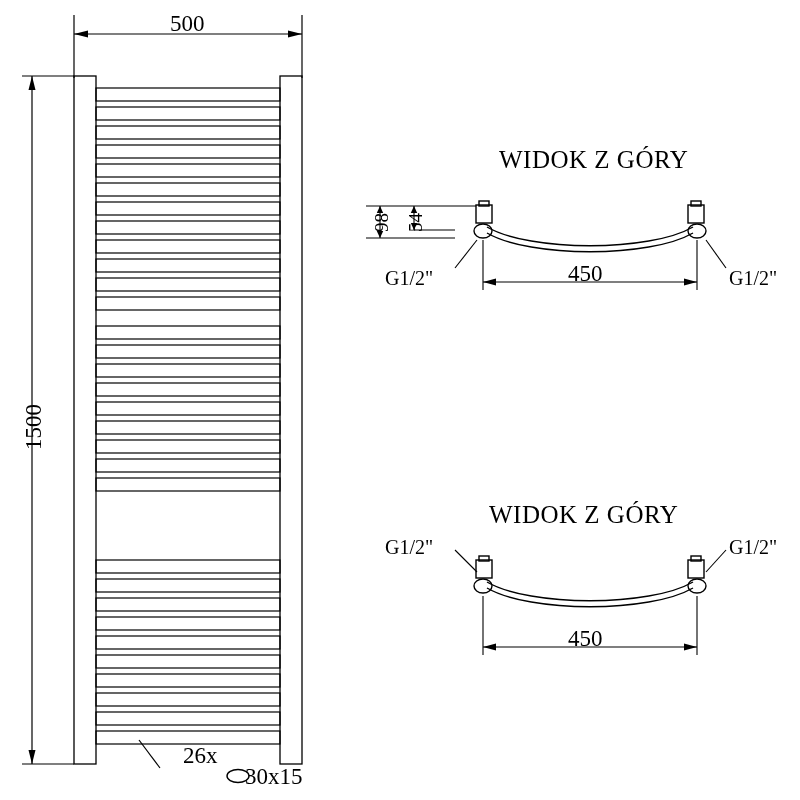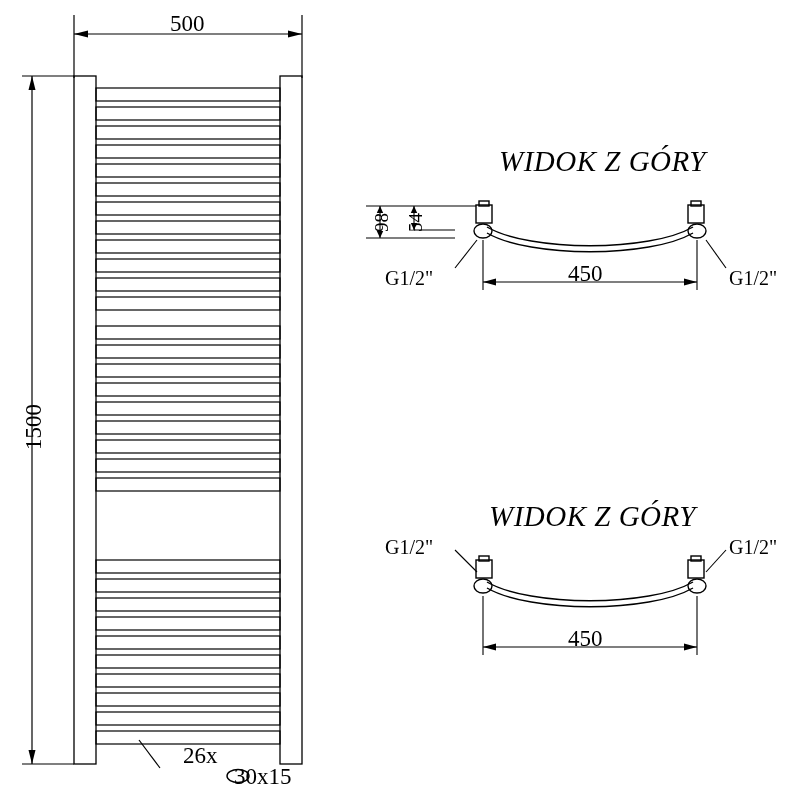--- a/index.html
+++ b/index.html
@@ -27,21 +27,21 @@
     height: 800px;
   }
   .lbl {
     position: absolute;
     font-family: "Liberation Serif", serif;
     color: #000;
     white-space: nowrap;
     line-height: 1;
   }
   .dim-label { font-size: 23px; }
-  .view-title { font-size: 29px; letter-spacing: 0.5px; font-style: italic; }
+  .view-title { font-size: 25px; letter-spacing: 0.5px; }
   .small-dim { font-size: 19px; }
   .thread { font-size: 20px; }
   .rot90 {
     transform-origin: 0 0;
     transform: rotate(-90deg);
   }
 </style>
 </head>
 <body>
 
@@ -177,21 +177,21 @@
       </g>
 
     </g>
   </svg>
 
   <div class="lbl dim-label" style="left:170px; top:12px;">500</div>
 
   <div class="lbl dim-label rot90" style="left:22px; top:450px;">1500</div>
 
   <div class="lbl dim-label" style="left:163px; top:744px;margin-left:20px;">26x</div>
-  <div class="lbl dim-label" style="left:234px; top:765px;">30x15</div>
+  <div class="lbl dim-label" style="left:245px; top:765px;">30x15</div>
 
   <div class="lbl view-title" style="left:499px; top:147px;">WIDOK Z GÓRY</div>
 
   <div class="lbl small-dim rot90" style="left:372px; top:232px;">98</div>
   <div class="lbl small-dim rot90" style="left:406px; top:232px;">54</div>
 
   <div class="lbl dim-label" style="left:568px; top:262px;">450</div>
 
   <div class="lbl thread" style="left:385px; top:268px;">G1/2"</div>
   <div class="lbl thread" style="left:729px; top:268px;">G1/2"</div>

